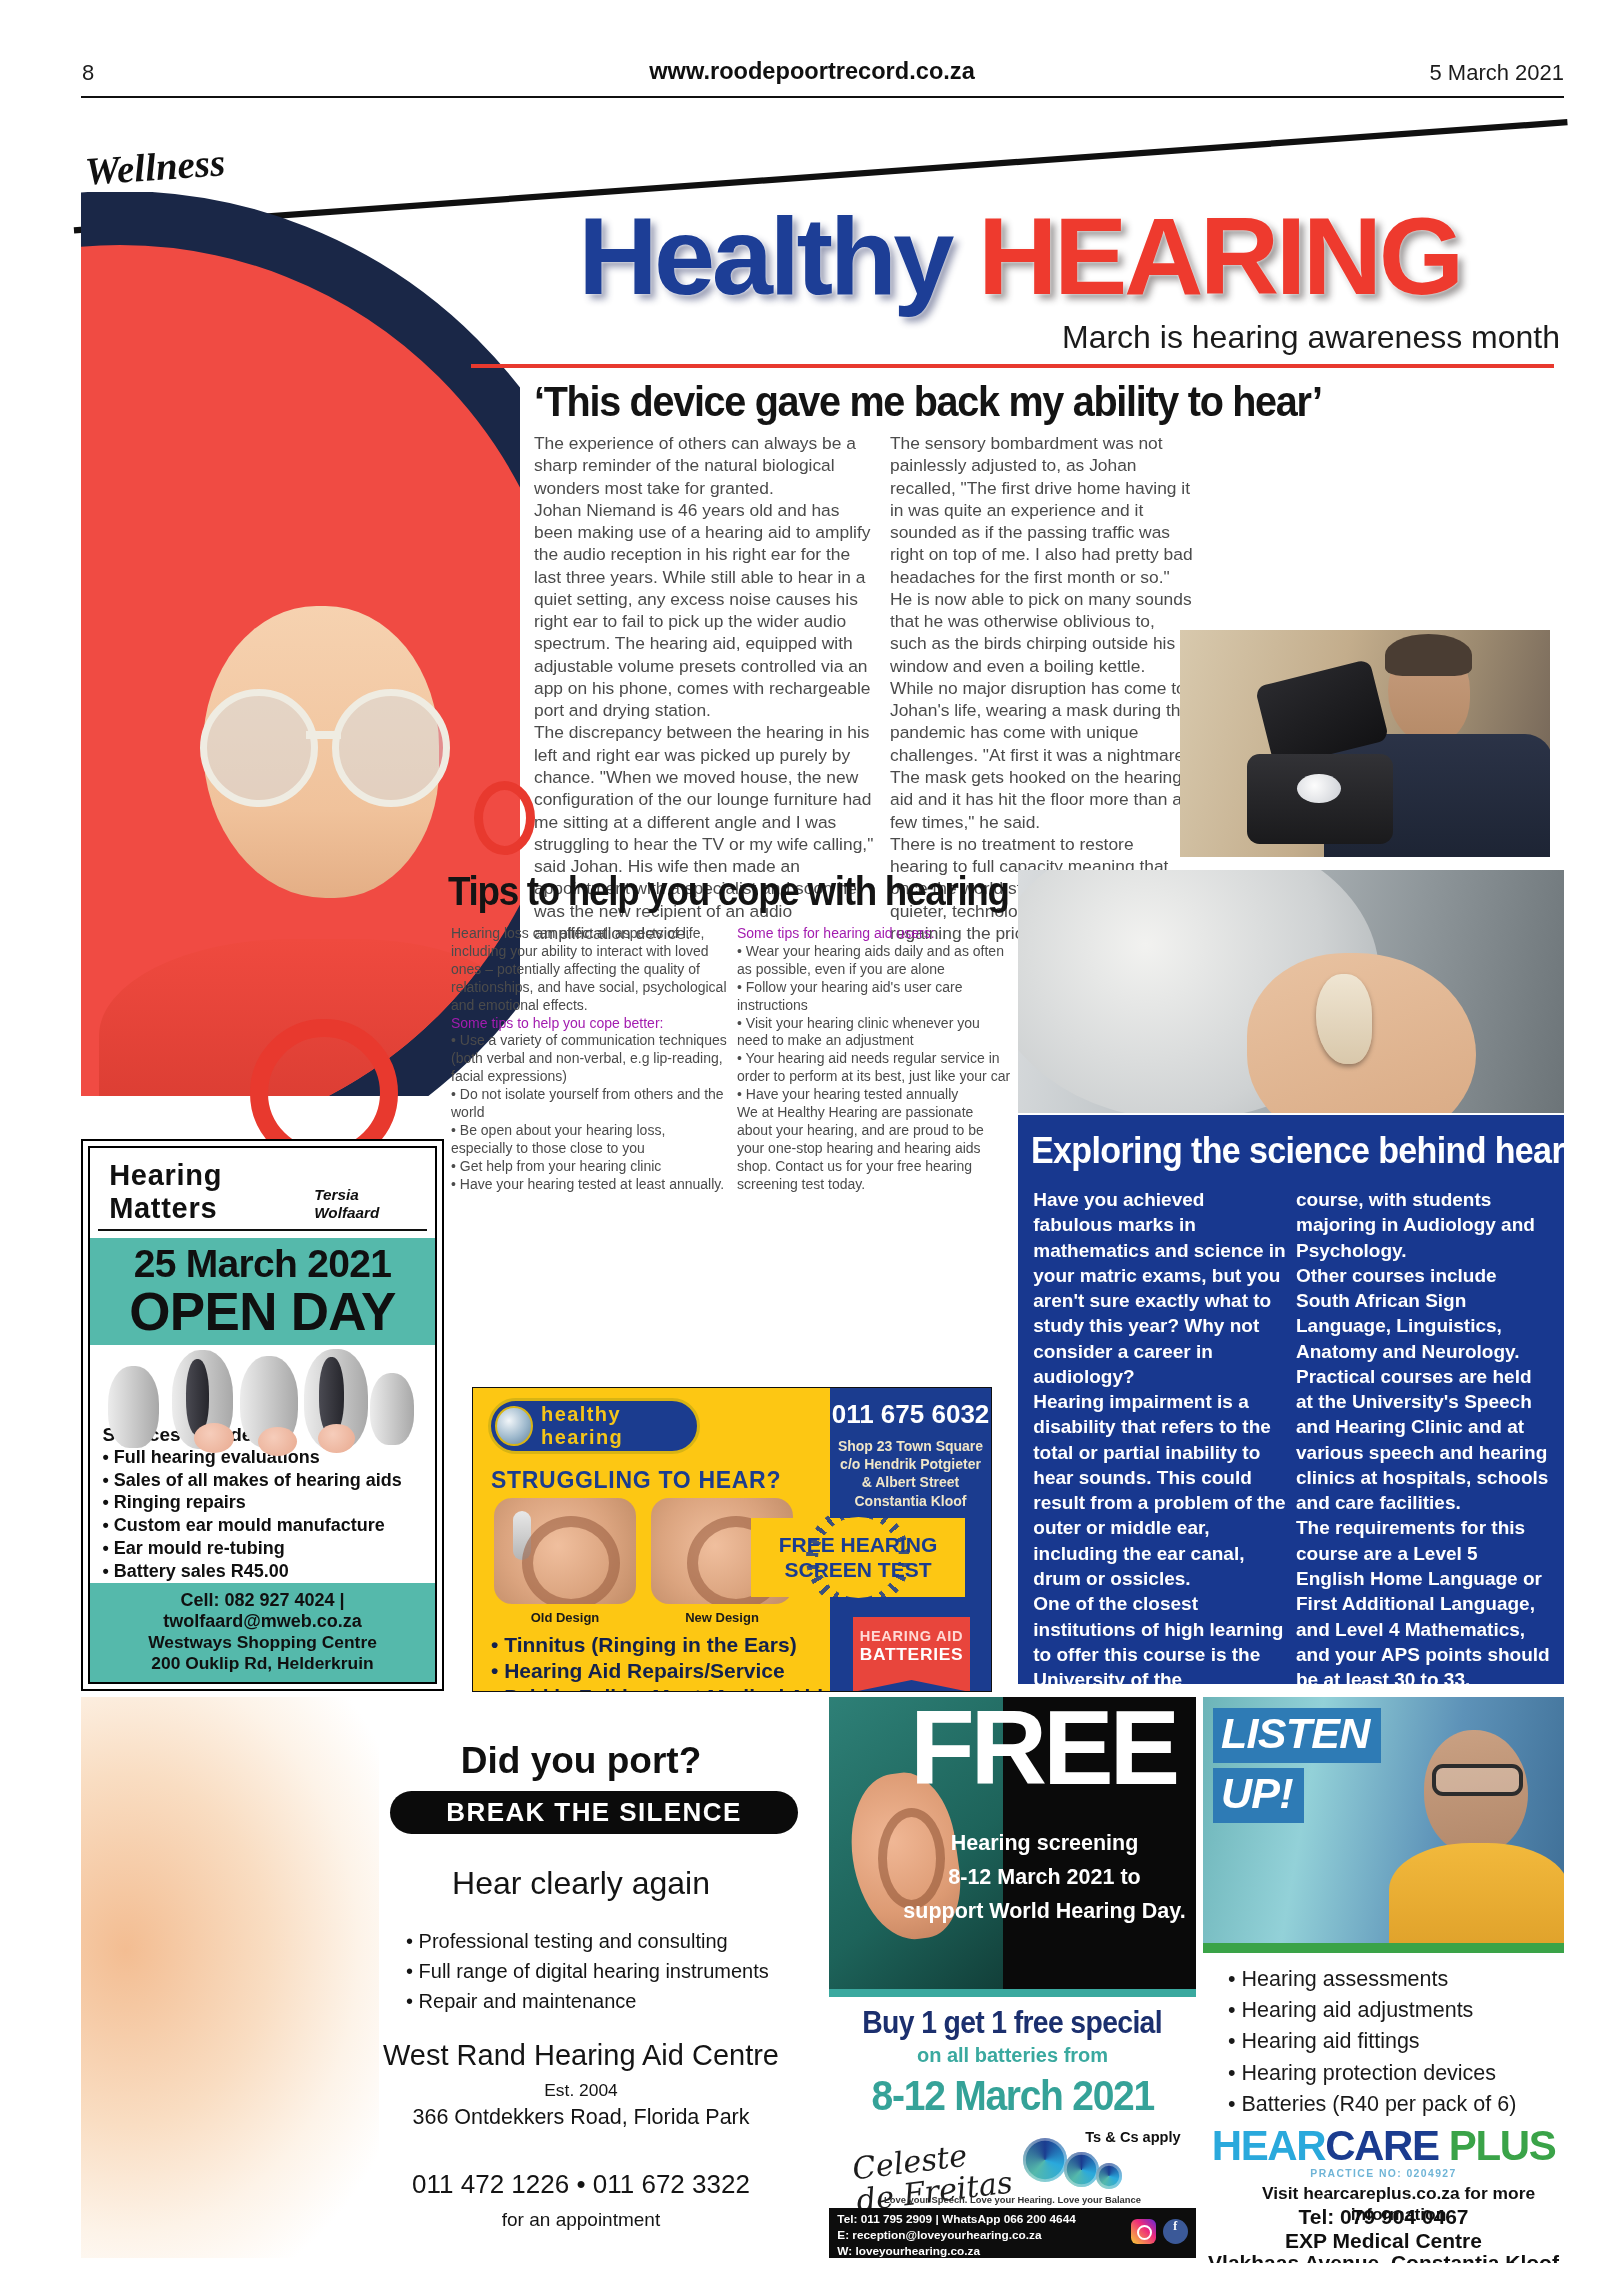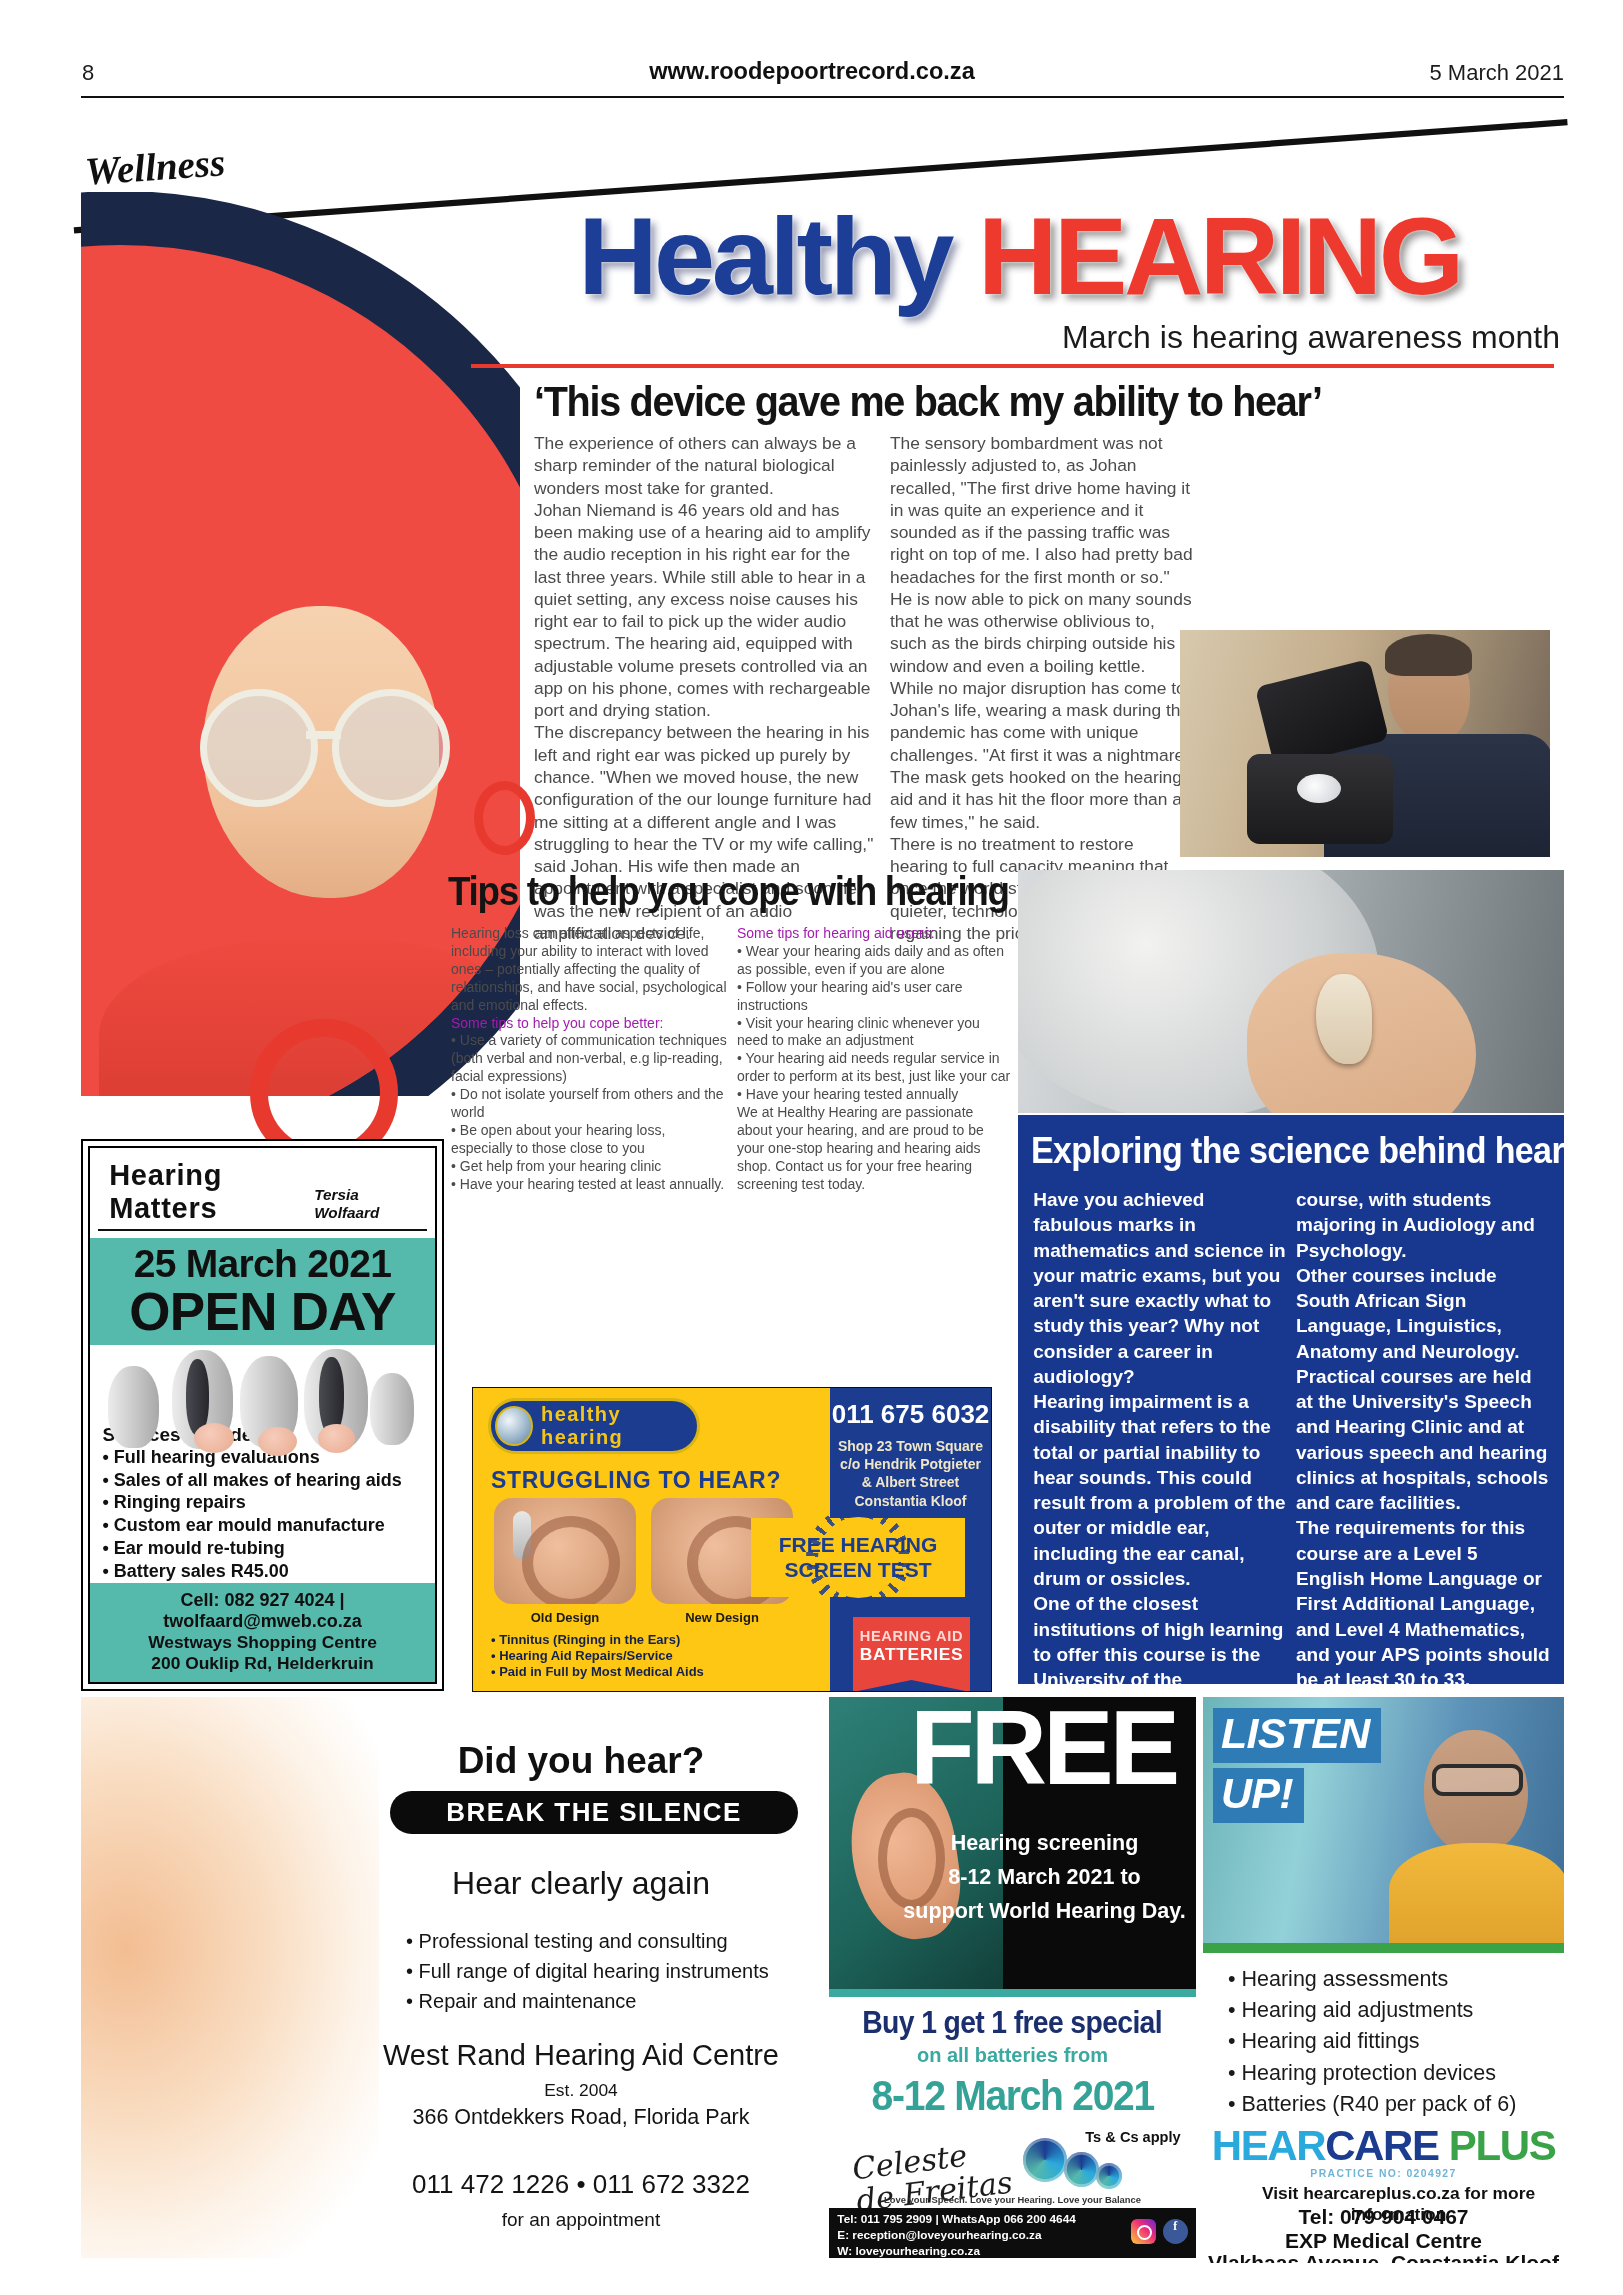--- a/index.html
+++ b/index.html
@@ -122,21 +122,21 @@
   .hhlogotext{color:#f5c518;font-size:20px;font-weight:bold;margin-left:8.3px;letter-spacing:1.4px;}
   .hhstrug{position:absolute;left:18px;top:79px;font-size:23px;font-weight:bold;color:#1b3c8f;letter-spacing:0.7px;}
   .earcard{position:absolute;top:110px;width:142px;height:106px;border-radius:18px;overflow:hidden;
            background:radial-gradient(circle at 45% 45%,#f0bf9e 0%,#dba47f 55%,#c08b66 100%);}
   .earswirl{position:absolute;left:28px;top:18px;width:76px;height:72px;border-radius:50%;
             border:11px solid rgba(150,90,60,.55);}
   .earaid{position:absolute;left:19.4px;top:12.5px;width:18px;height:49px;border-radius:9.7px;
           background:linear-gradient(180deg,#e8e8e8,#b5b5b5);}
   .earlabel{position:absolute;top:222px;width:142px;text-align:center;font-size:13px;font-weight:bold;color:#1a1a1a;}
   .hhbullets{position:absolute;left:18px;top:244px;}
-  .hhbullets .b{font-size:13px;font-weight:bold;color:#13214d;line-height:1.24;}
+  .hhbullets .b{font-size:21px;font-weight:bold;color:#13214d;line-height:1.24;}
   .hhphone{position:absolute;left:357px;top:11px;width:161px;text-align:center;
            font-size:26px;font-weight:bold;color:#fff;}
   .hhaddr{position:absolute;left:357px;top:49px;width:161px;text-align:center;
           font-size:14px;font-weight:bold;color:#f0e6c8;line-height:1.3;}
   .hhfree{position:absolute;left:278px;top:130px;width:214px;height:79px;background:#fdc713;
           display:flex;align-items:center;justify-content:center;text-align:center;}
   .hhfree .txt{font-size:21px;font-weight:bold;color:#1b3c8f;line-height:1.15;position:relative;z-index:2;}
   .starburst{position:absolute;left:55px;top:-12.5px;width:104px;height:104px;border-radius:50%;
              background:repeating-conic-gradient(#1b3c8f 0deg 5deg,transparent 5deg 16deg);opacity:.85;}
   .starmask{position:absolute;left:67px;top:-0.7px;width:81px;height:81px;border-radius:50%;background:#fdc713;}
@@ -405,21 +405,21 @@
 SCREEN TEST</div>
     </div>
     <div class="hhribbon">
       <div class="r1">HEARING AID</div>
       <div class="r2">BATTERIES</div>
     </div>
   </div>
 
   <div class="abs wr">
     <div class="wrphoto"></div>
-    <div class="wrtitle">Did you hear?</div>
+    <div class="wrtitle">Did you port?</div>
     <div class="wrpill">
       <span>BREAK THE SILENCE</span>
     </div>
     <div class="wrtag">Hear clearly again</div>
     <div class="wrbullets bullets">
         <div class="b">Professional testing and consulting</div>
         <div class="b">Full range of digital hearing instruments</div>
         <div class="b">Repair and maintenance</div>
       </div>
     <div class="wrbiz">West Rand Hearing Aid Centre</div>

